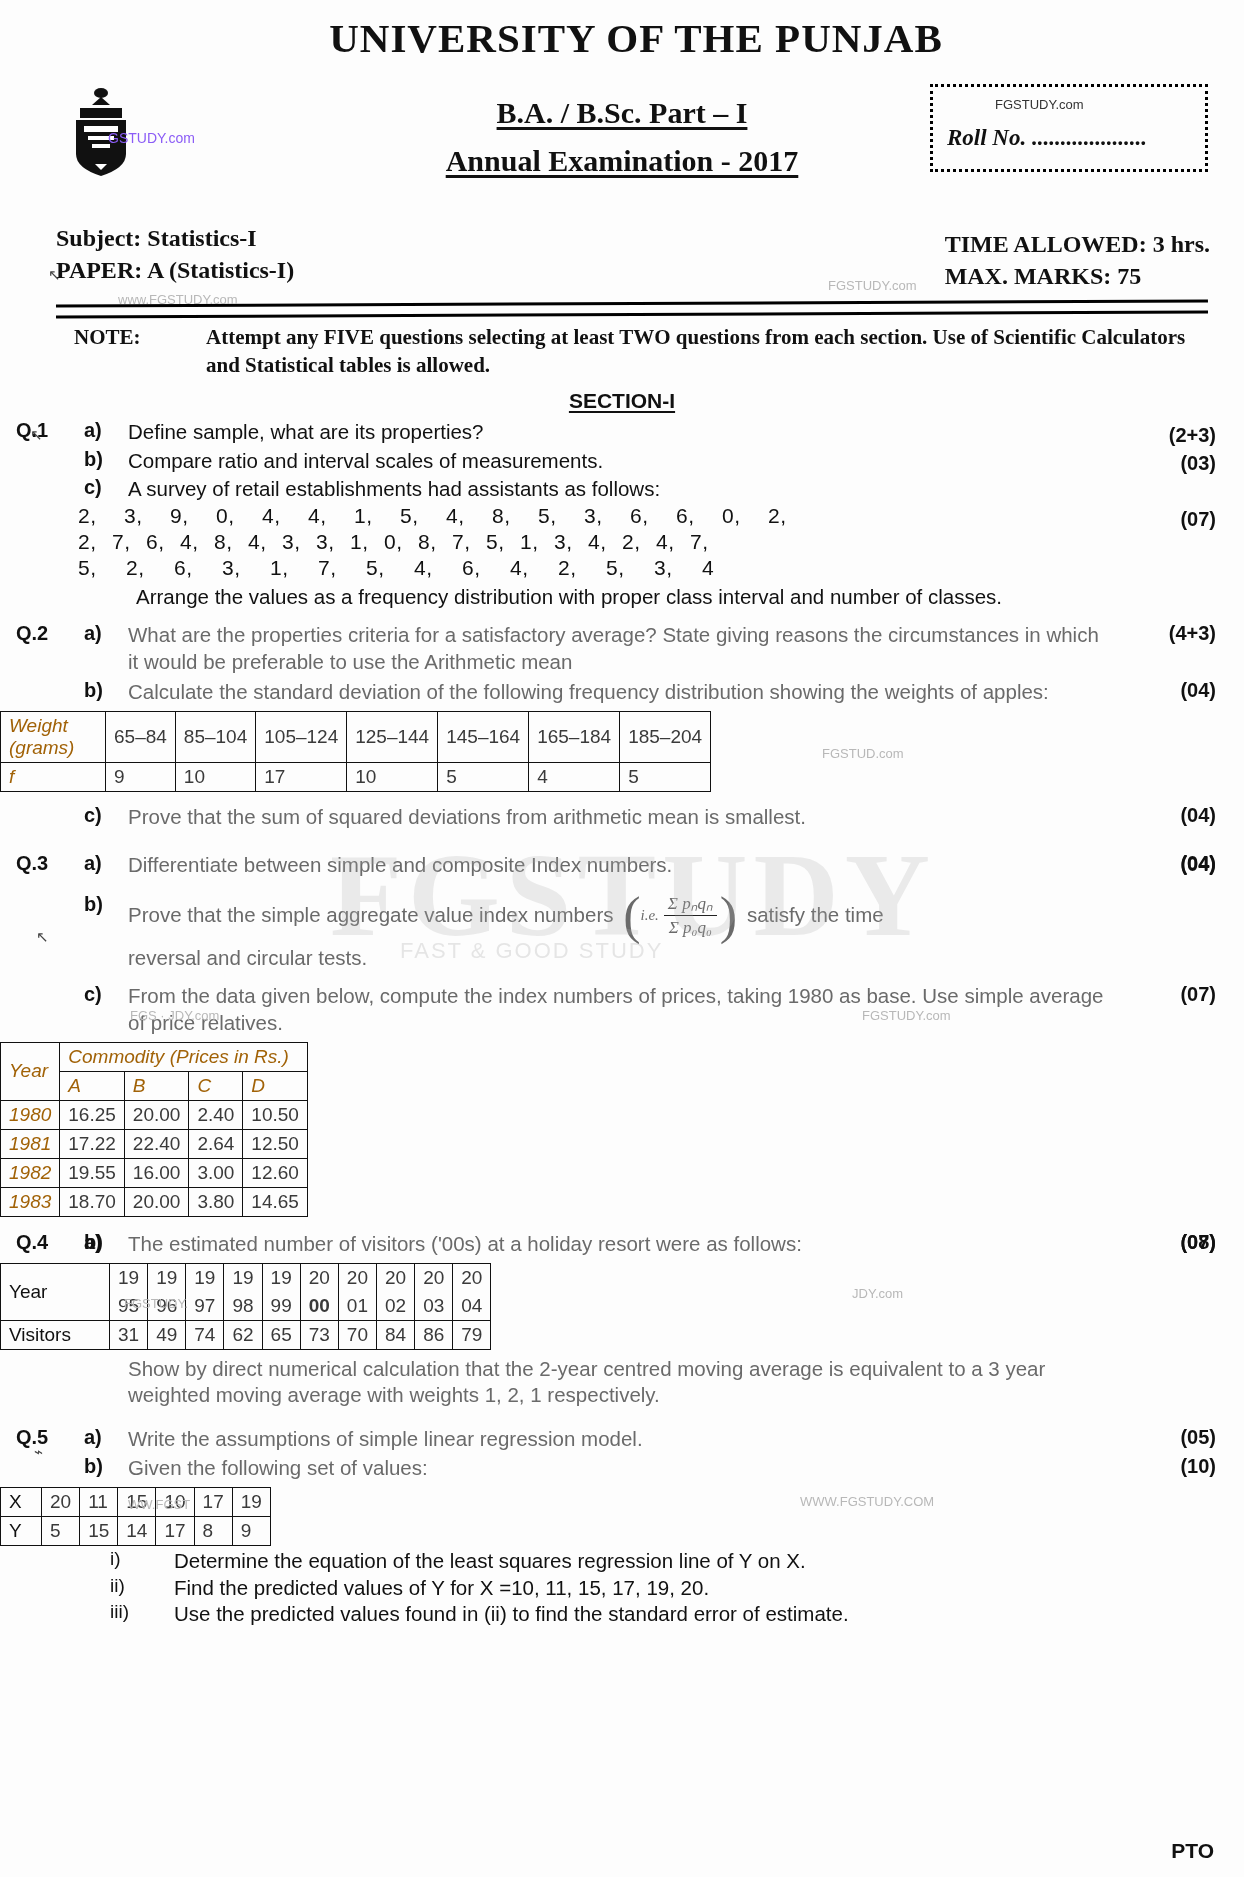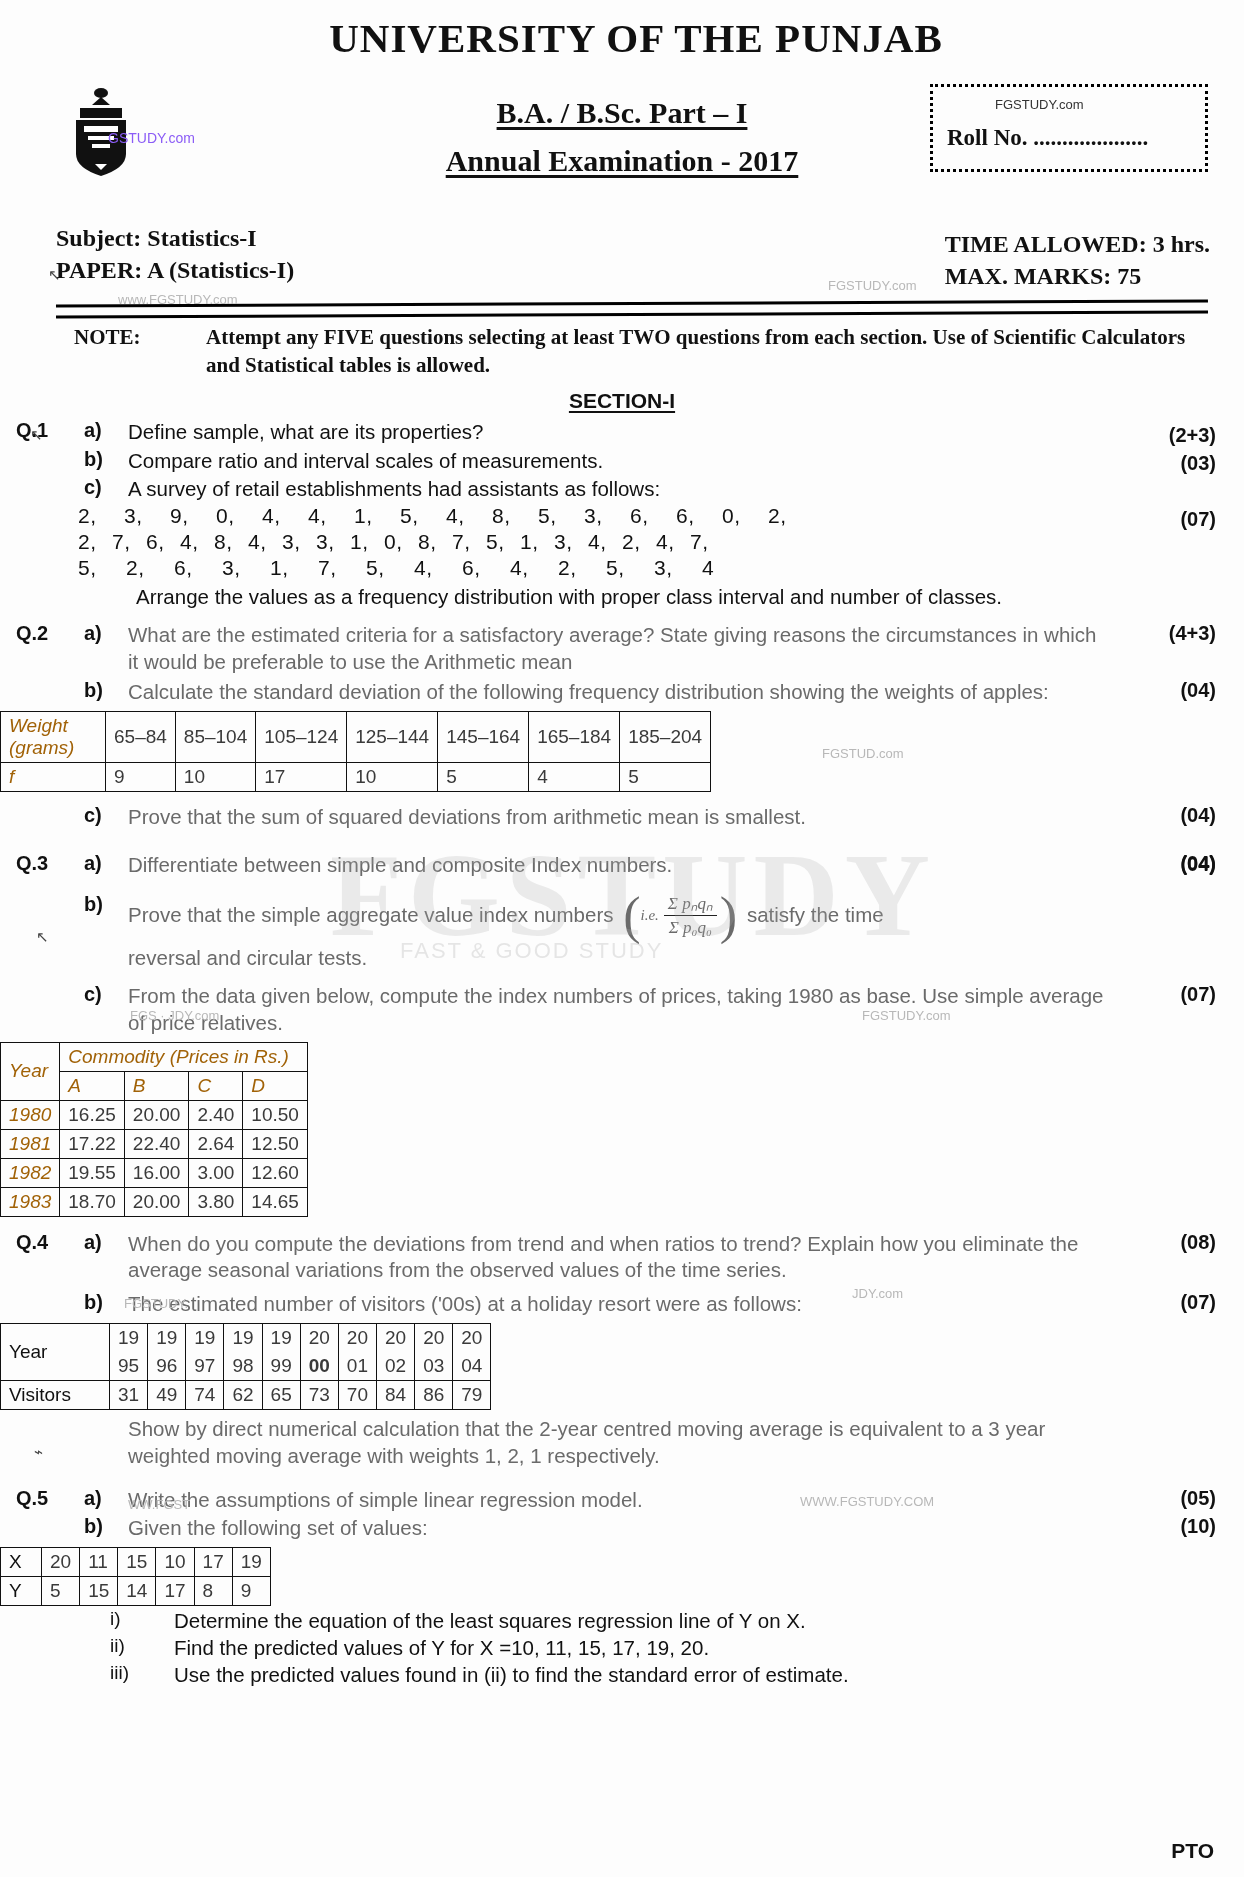--- a/index.html
+++ b/index.html
@@ -50,21 +50,21 @@
   .rollbox{
     position:absolute;right:36px;top:22px;width:278px;height:88px;
     border:3px dotted #000;
     box-sizing:border-box;
   }
   .rollbox .fgs{
     position:absolute;left:62px;top:10px;font-size:13px;color:#333;
   }
   .rollbox .rollno{
     position:absolute;left:14px;top:38px;
-    font-family:"Liberation Serif",serif;font-weight:bold;font-size:23px;
+    font-family:"Liberation Serif",serif;font-weight:bold;font-size:23px;font-style:italic;
   }
 
   
   .subject-block{position:relative;height:78px;margin-top:10px;}
   .subject-block .left{
     position:absolute;left:56px;top:0;
     font-family:"Liberation Serif",serif;font-weight:bold;font-size:24px;line-height:1.35;
   }
   .subject-block .right{
     position:absolute;right:34px;top:6px;text-align:left;
@@ -257,21 +257,21 @@
     <div class="numrow" id="q1r2"><span style="width: 16px; margin-right: 18px;">2,</span><span style="width: 16px; margin-right: 18px;">7,</span><span style="width: 16px; margin-right: 18px;">6,</span><span style="width: 16px; margin-right: 18px;">4,</span><span style="width: 16px; margin-right: 18px;">8,</span><span style="width: 16px; margin-right: 18px;">4,</span><span style="width: 16px; margin-right: 18px;">3,</span><span style="width: 16px; margin-right: 18px;">3,</span><span style="width: 16px; margin-right: 18px;">1,</span><span style="width: 16px; margin-right: 18px;">0,</span><span style="width: 16px; margin-right: 18px;">8,</span><span style="width: 16px; margin-right: 18px;">7,</span><span style="width: 16px; margin-right: 18px;">5,</span><span style="width: 16px; margin-right: 18px;">1,</span><span style="width: 16px; margin-right: 18px;">3,</span><span style="width: 16px; margin-right: 18px;">4,</span><span style="width: 16px; margin-right: 18px;">2,</span><span style="width: 16px; margin-right: 18px;">4,</span><span style="width: 16px; margin-right: 18px;">7,</span></div>
     <div class="numrow" id="q1r3"><span style="width: 30px; margin-right: 18px;">5,</span><span style="width: 30px; margin-right: 18px;">2,</span><span style="width: 30px; margin-right: 18px;">6,</span><span style="width: 30px; margin-right: 18px;">3,</span><span style="width: 30px; margin-right: 18px;">1,</span><span style="width: 30px; margin-right: 18px;">7,</span><span style="width: 30px; margin-right: 18px;">5,</span><span style="width: 30px; margin-right: 18px;">4,</span><span style="width: 30px; margin-right: 18px;">6,</span><span style="width: 30px; margin-right: 18px;">4,</span><span style="width: 30px; margin-right: 18px;">2,</span><span style="width: 30px; margin-right: 18px;">5,</span><span style="width: 30px; margin-right: 18px;">3,</span><span style="width: 30px; margin-right: 18px;">4</span></div>
 
     <div class="cont" style="margin-top:4px;margin-left:136px;">Arrange the values as a frequency distribution with proper class interval and number of classes.</div>
   </div>
 
   <div class="q" style="margin-top:12px">
     <div class="qrow">
       <span class="qno">Q.2</span>
       <span class="part">a)</span>
-      <div class="body faded">What are the estimated criteria for a satisfactory average? State giving reasons the circumstances in which it would be preferable to use  the Arithmetic mean</div>
+      <div class="body faded">What are the properties criteria for a satisfactory average? State giving reasons the circumstances in which it would be preferable to use  the Arithmetic mean</div>
       <span class="marks">(4+3)</span>
     </div>
     <div class="qrow" style="margin-top:4px">
       <span class="part">b)</span>
       <div class="body faded">Calculate the standard deviation of the following frequency distribution showing the weights of apples:</div>
       <span class="marks">(04)</span>
     </div>
 
     <table class="gt tbl-weights">
       <tbody>
@@ -379,21 +379,20 @@
         <td>14.65</td>
       </tr>
     </tbody>
       </table>
   </div>
 
   <div class="q" style="margin-top:14px">
     <div class="qrow">
       <span class="qno">Q.4</span>
       <span class="part">a)</span>
-      <div class="body faded">When do you compute the deviations from trend and when ratios to trend? Explain how you eliminate the average seasonal variations from the observed values of the time series.</div>
       <span class="marks">(08)</span>
     </div>
 
     <div class="qrow" style="margin-top:8px">
       <span class="part">b)</span>
       <div class="body faded">The estimated number of visitors ('00s) at a holiday resort were as follows:</div>
       <span class="marks">(07)</span>
     </div>
 
     <table class="gt tbl-visitors" id="visitors-table">

